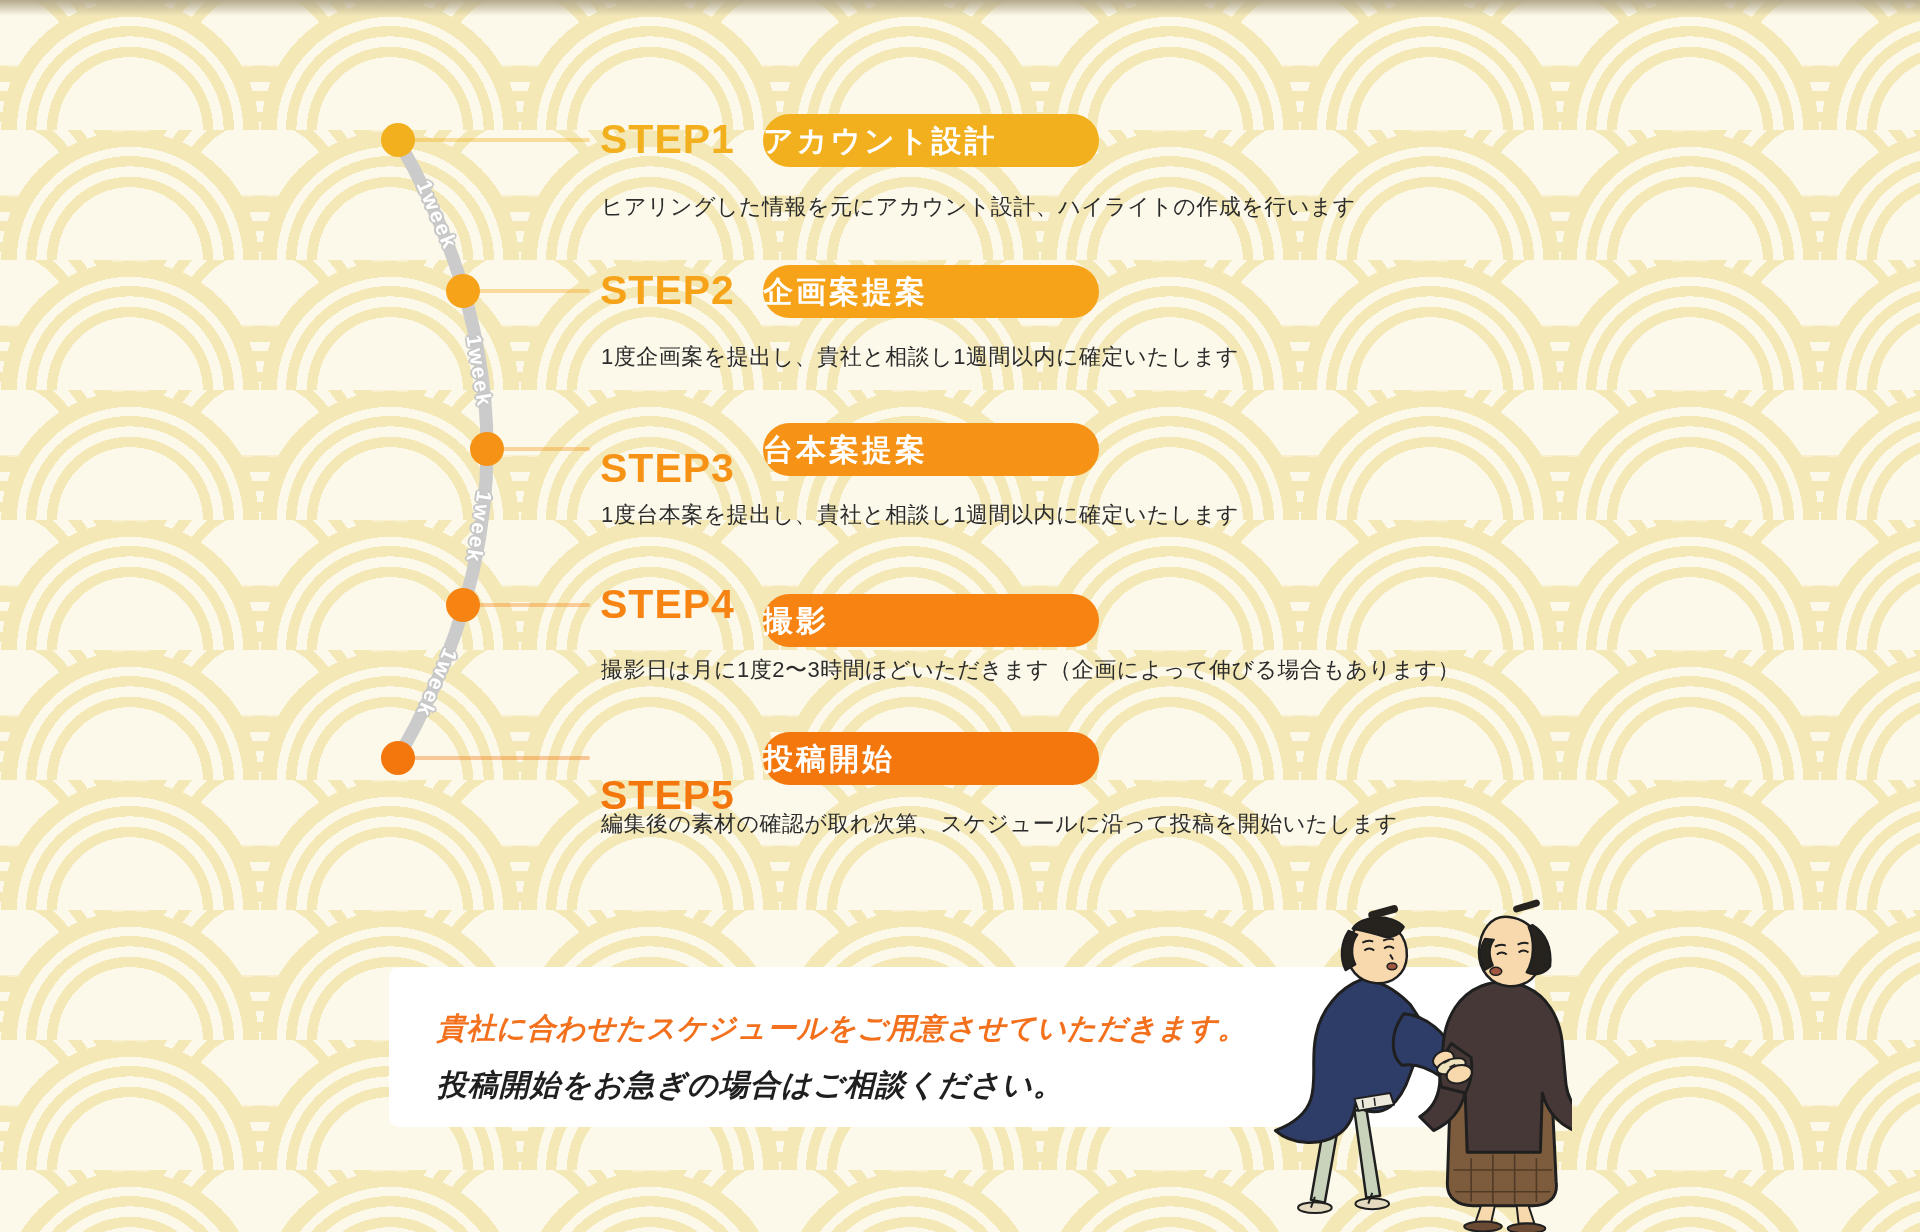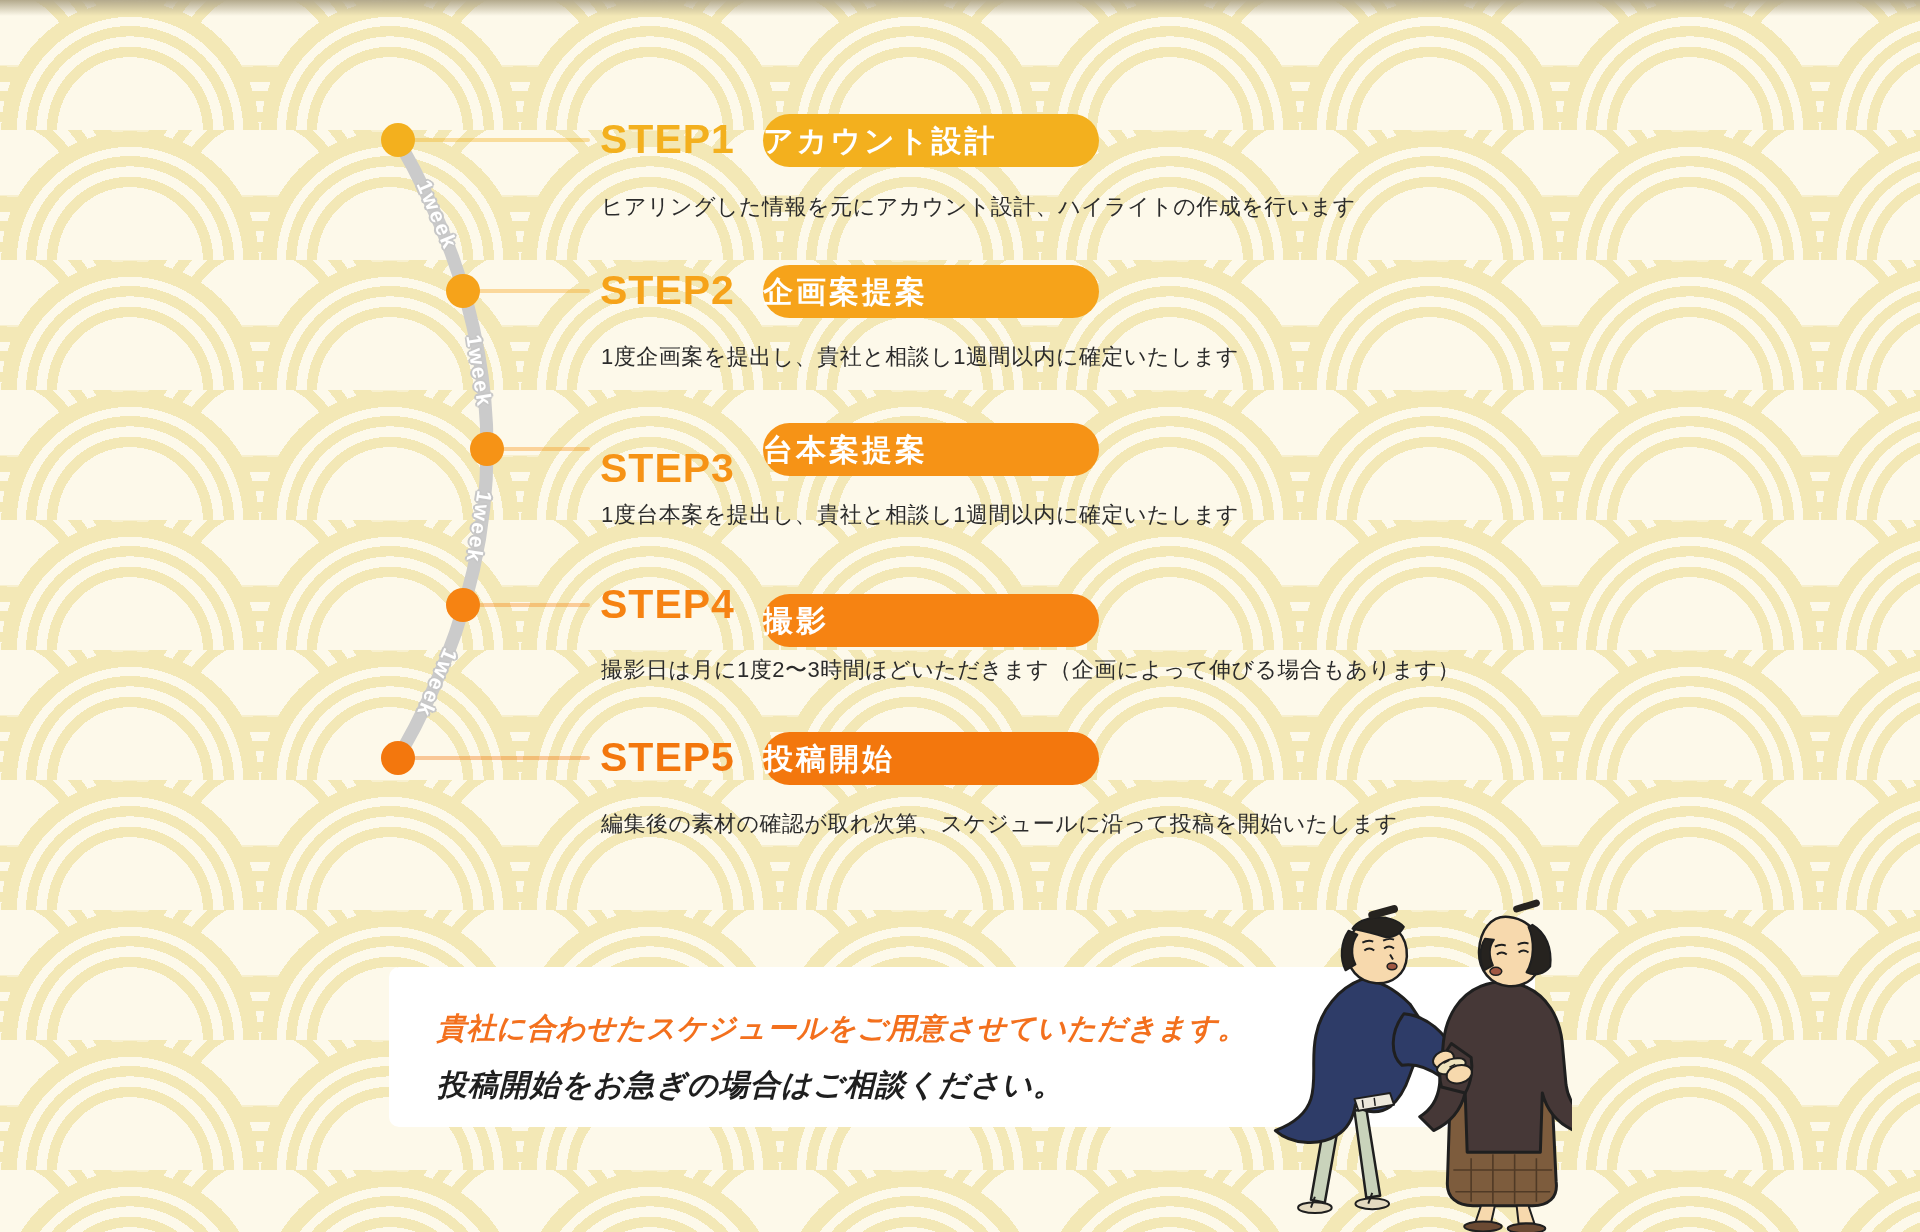--- a/index.html
+++ b/index.html
@@ -115,21 +115,21 @@
     <div class="dot" style="left: 446px; top: 588px; --sc: #f68312;"></div>
     <div class="connector" style="left: 469px; top: 603px; width: 121px; --sc: #f68312;"></div>
     <div class="step-label" style="top: 584px; --sc: #f68312;">STEP4</div>
     <div class="badge" style="top: 594px; --sc: #f68312;">撮影</div>
     <div class="desc" style="top:655px">撮影日は月に1度2〜3時間ほどいただきます（企画によって伸びる場合もあります）</div>
   </div>
 
   <div>
     <div class="dot" style="left: 381px; top: 741px; --sc: #f3770d;"></div>
     <div class="connector" style="left: 404px; top: 756px; width: 186px; --sc: #f3770d;"></div>
-    <div class="step-label" style="top: 737px; text-align: center; --sc: #f3770d;">STEP5</div>
+    <div class="step-label" style="top: 775px; text-align: center; --sc: #f3770d;">STEP5</div>
     <div class="badge" style="top: 732px; --sc: #f3770d;">投稿開始</div>
     <div class="desc" style="top:809px">編集後の素材の確認が取れ次第、スケジュールに沿って投稿を開始いたします</div>
   </div>
 
   <div class="note-card">
     <div class="note-line1" style="color: rgb(243, 112, 29);">貴社に合わせたスケジュールをご用意させていただきます。</div>
     <div class="note-line2">投稿開始をお急ぎの場合はご相談ください。</div>
   </div>
 
   <svg class="illus" viewBox="0 0 360 380">

